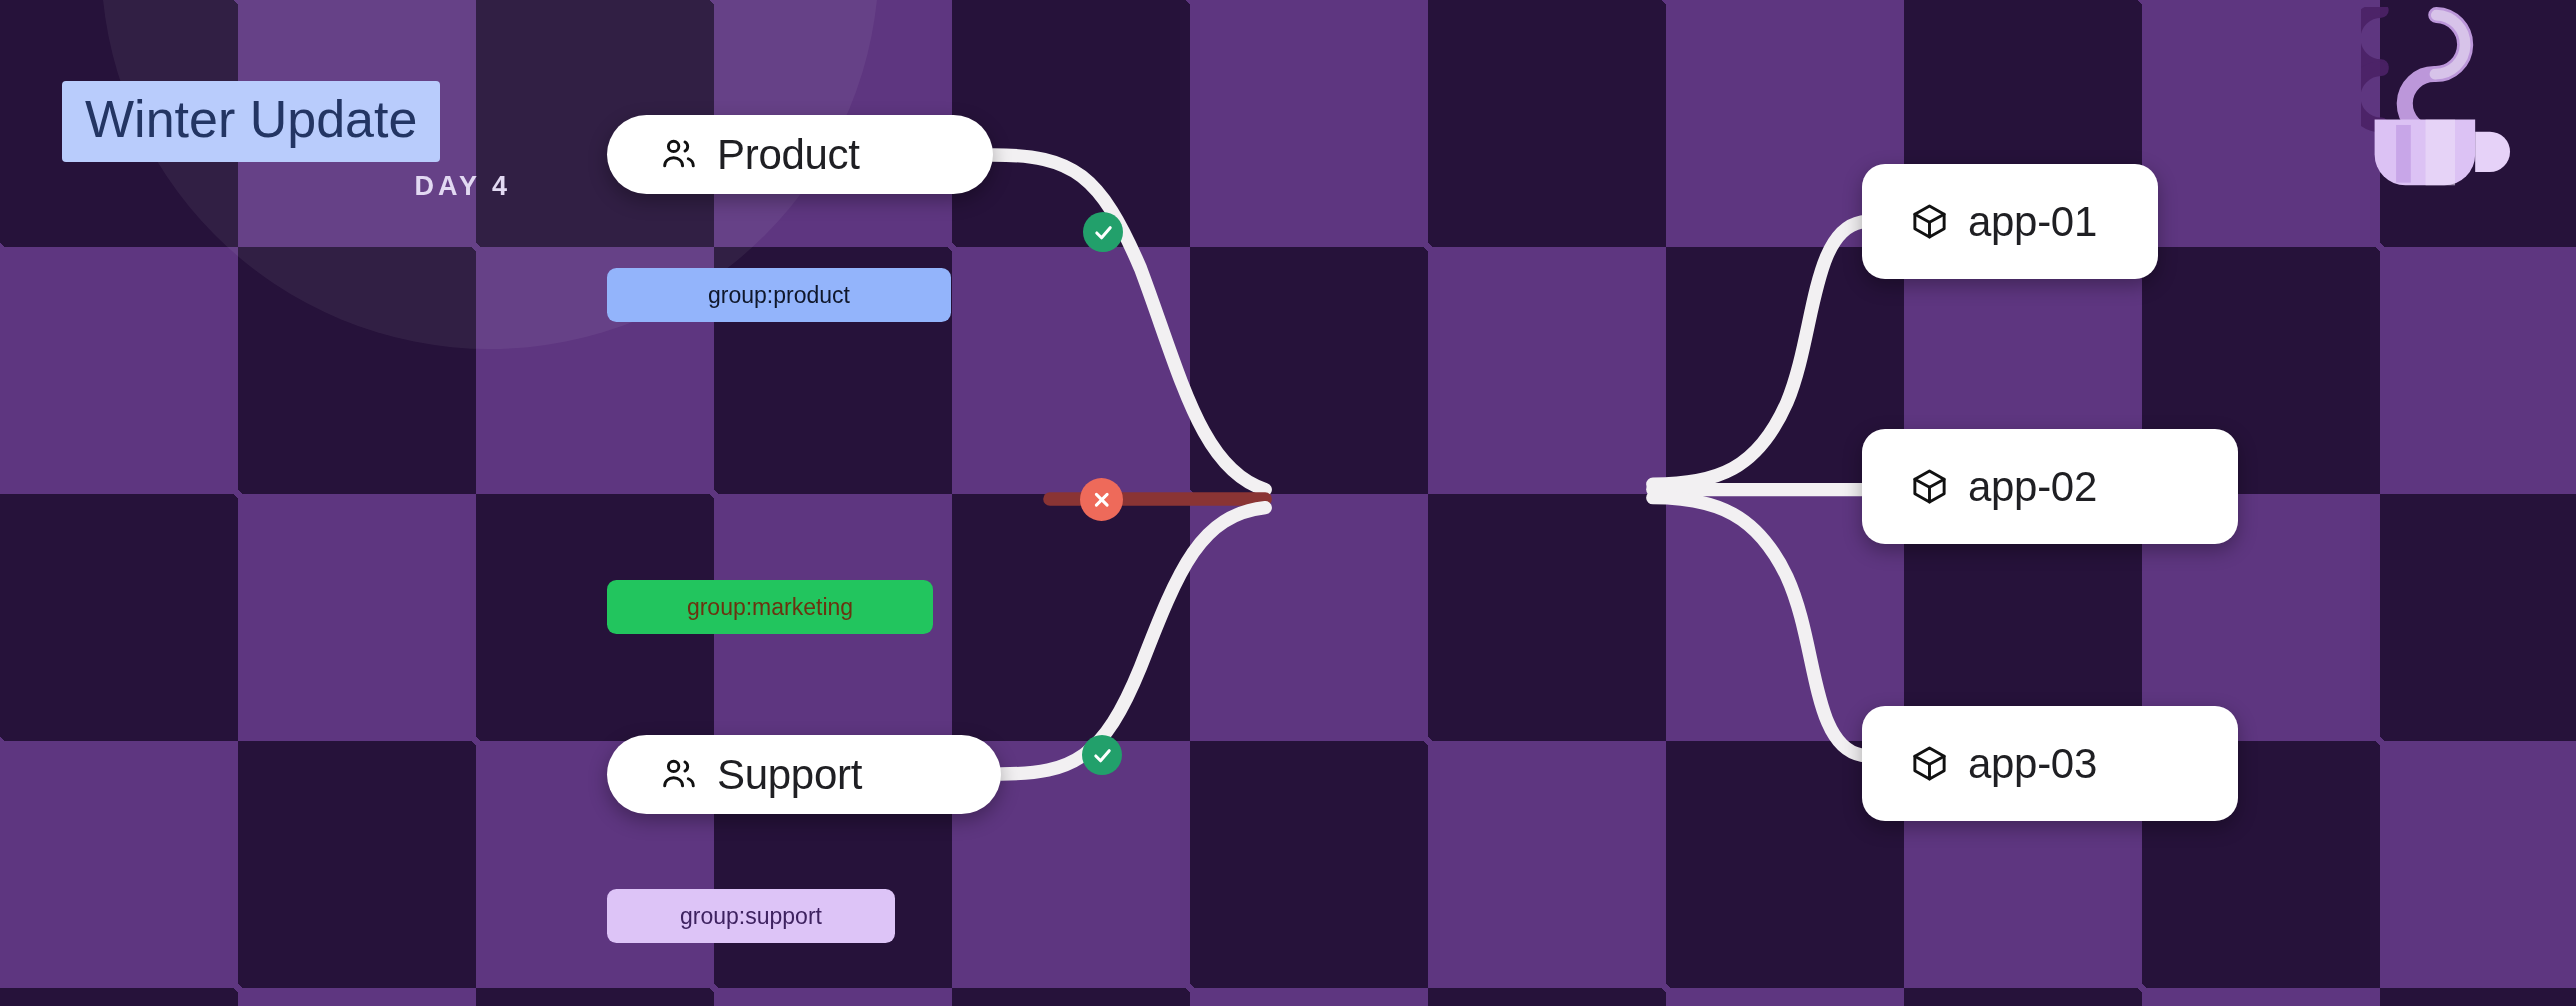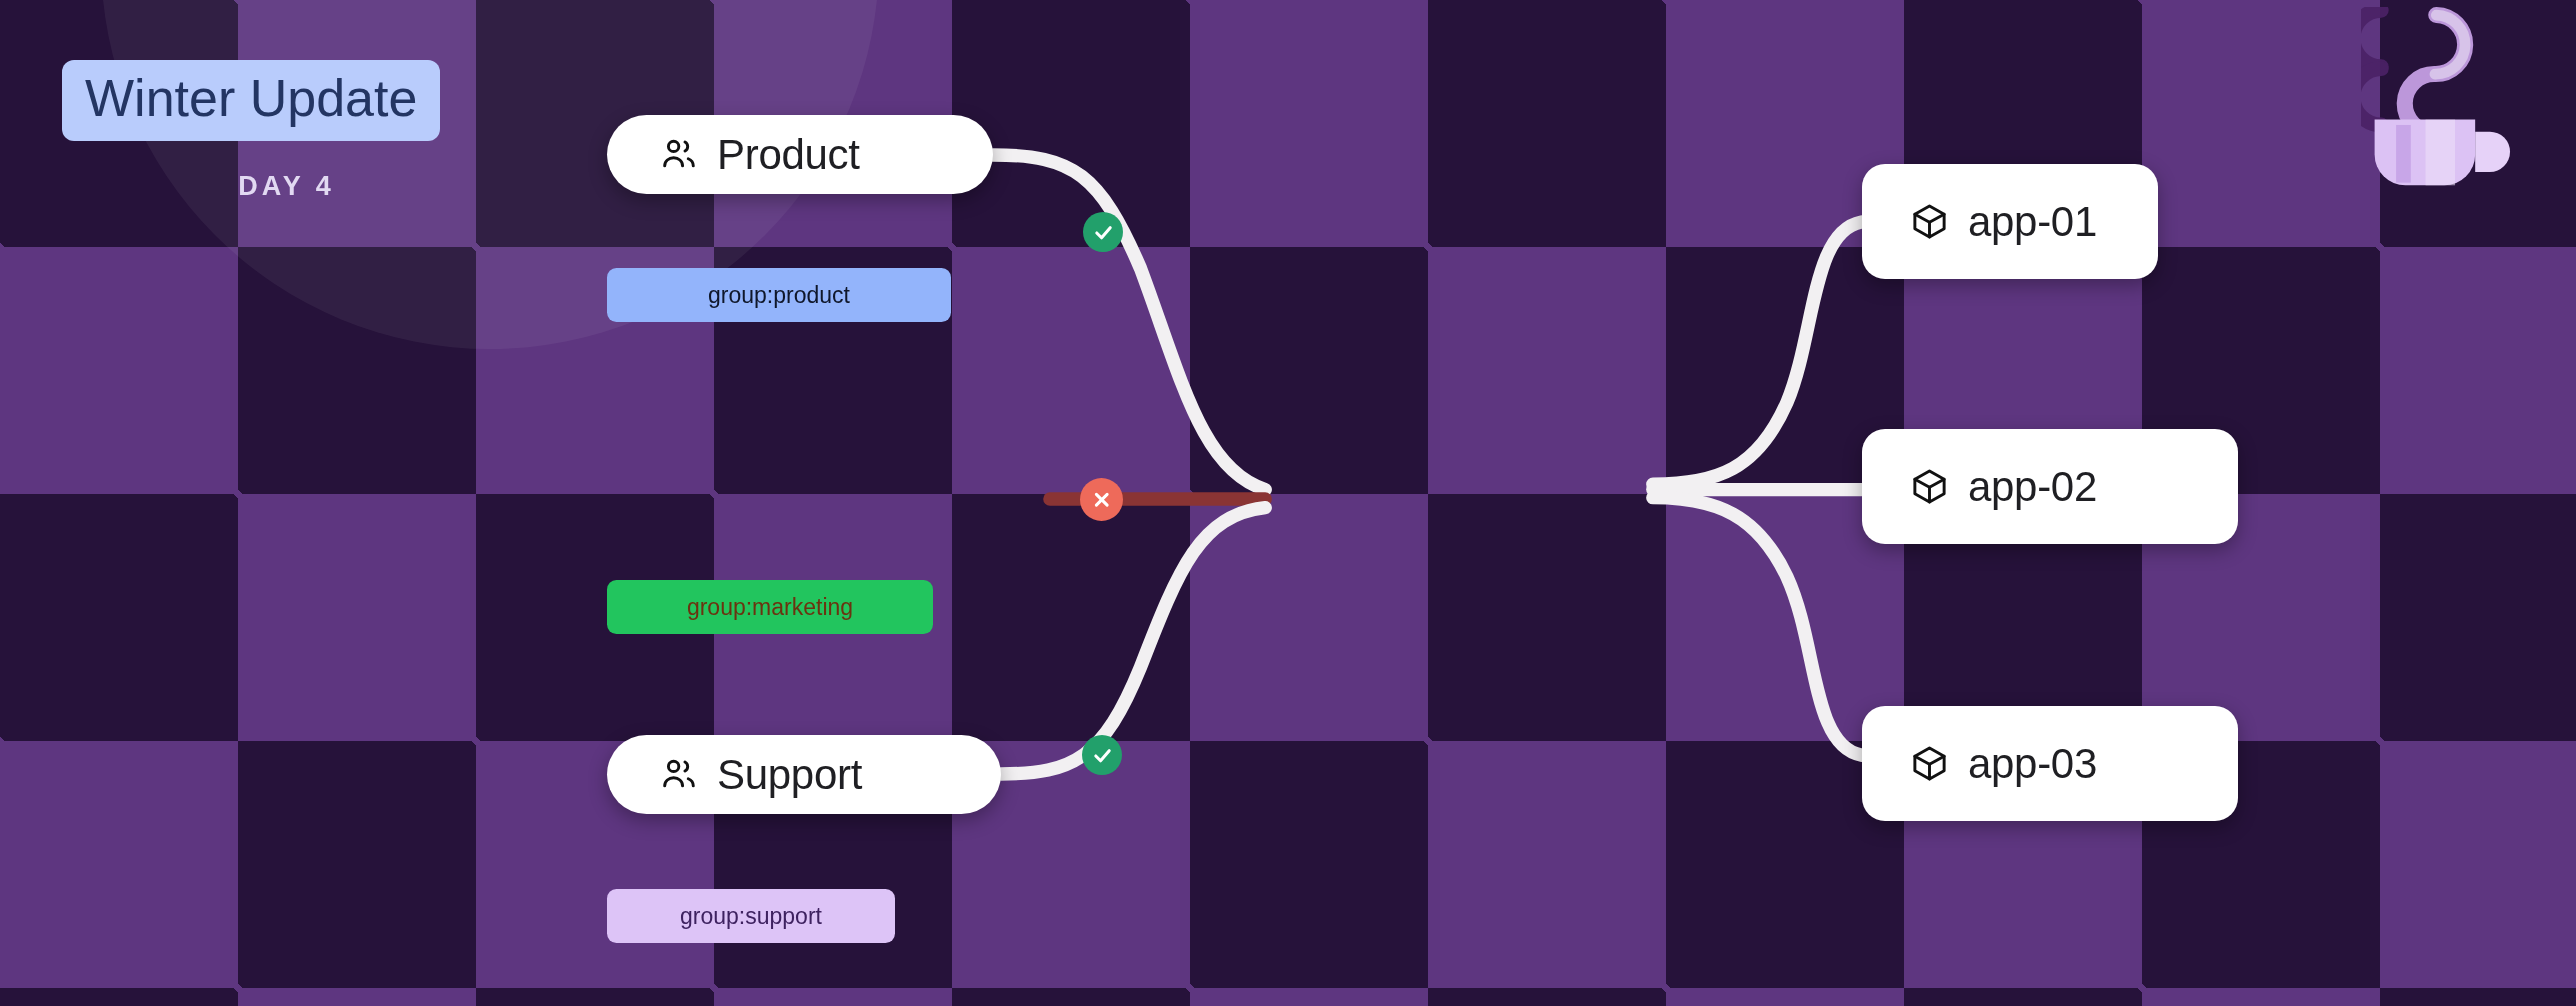--- a/index.html
+++ b/index.html
@@ -119,35 +119,35 @@
   .badge-ok   { width: 40px; height: 40px; background: #22A06B; }
   .badge-fail { width: 43px; height: 43px; background: #EE6A5A; }
   .badge-ok-1 { left: 1083px; top: 212px; }
   .badge-ok-2 { left: 1082px; top: 735px; }
   .badge-err  { left: 1080px; top: 478px; }
 
   
   .hdr-title {
     position: absolute;
     left: 62px;
-    top: 60px;
+    top: 81px;
     background: #B9CCFC;
     color: #233563;
     font-size: 52px;
-    border-radius: 12px;
+    border-radius: 4px;
     padding: 12px 23px 17.4px 23px;
     line-height: 1;
     white-space: nowrap;
   }
   .hdr-sub {
     position: absolute;
     left: 62px;
     top: 171px;
     width: 449px;
-    text-align: center;
+    text-align: right;
     color: #E2D9F2;
     font-size: 27px;
     font-weight: bold;
     letter-spacing: 4px;
     white-space: nowrap;
     overflow: hidden;
   }
 
   
   .mascot {

